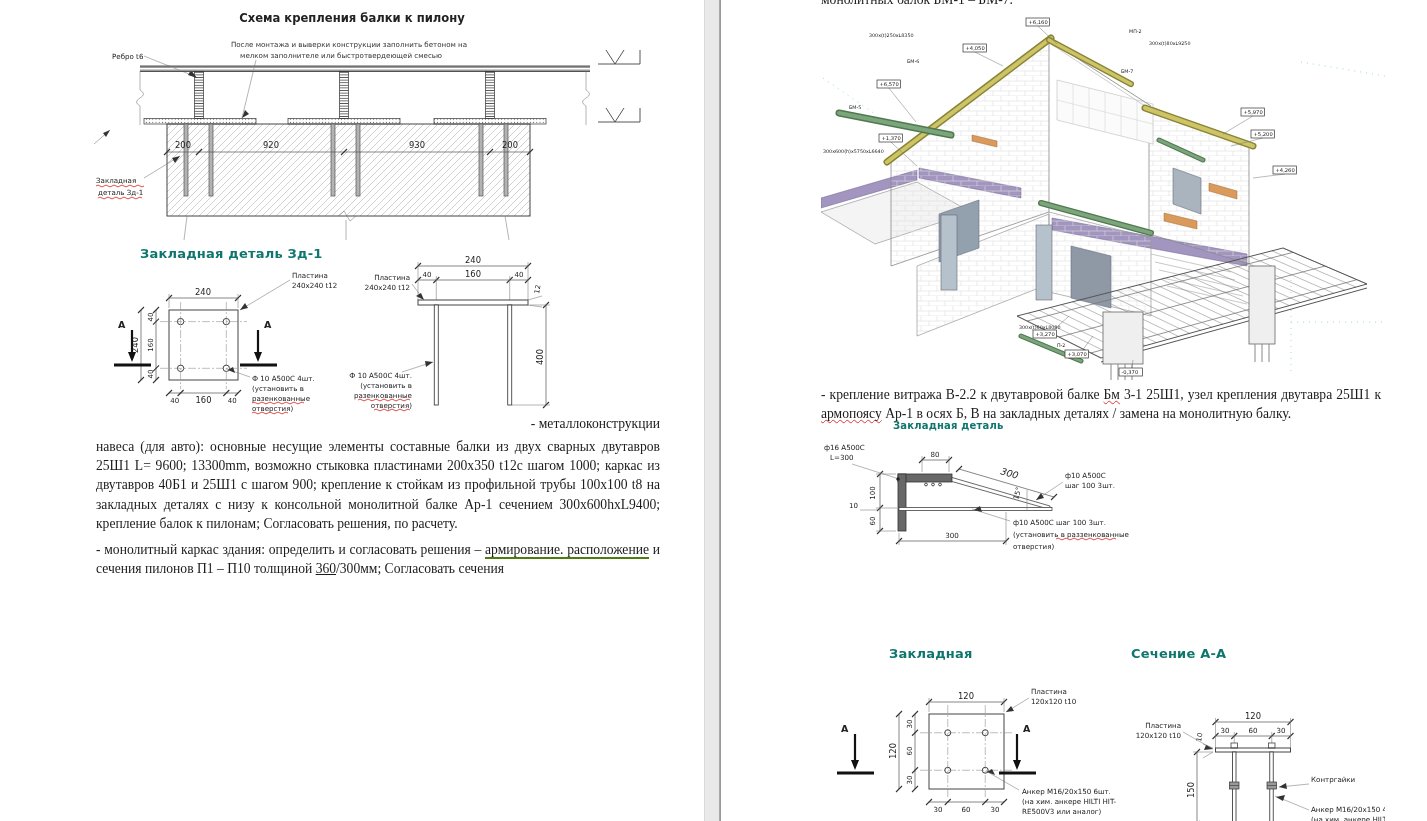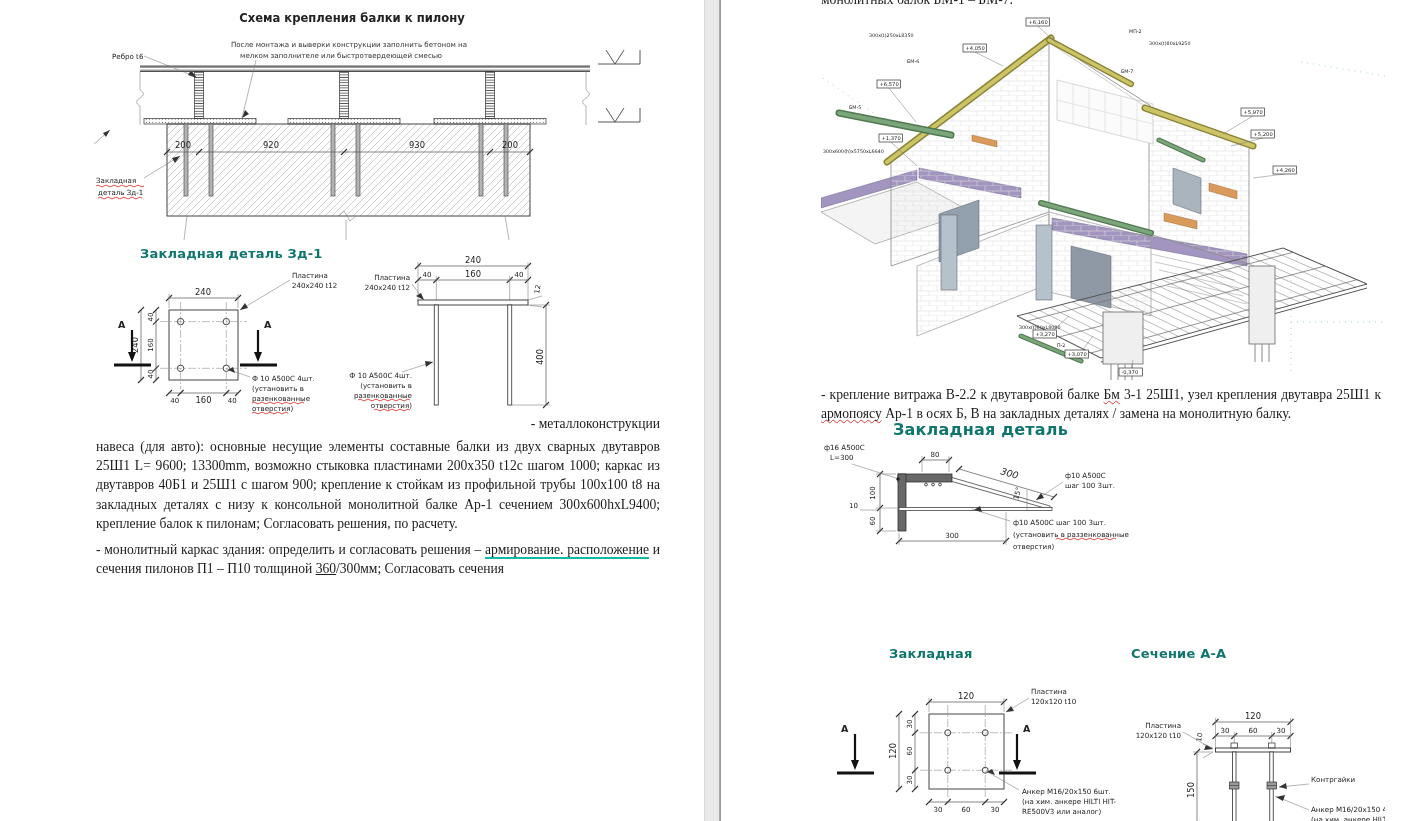--- a/index.html
+++ b/index.html
@@ -6,21 +6,21 @@
   body{width:1427px;height:821px;background:#9a9a9a;position:relative;overflow:hidden;
        font-family:"Liberation Serif",serif;}
   .page{position:absolute;top:0;height:821px;background:#fff;overflow:hidden;}
   #page-left{left:0;width:704px;}
   #divider{position:absolute;left:704px;top:0;width:16px;height:821px;background:#e9e9e9;
            border-left:1px solid #d9d9d9;border-right:1px solid #a9a9a9;box-sizing:border-box;}
   #page-right{left:721px;width:758px;}
   .doc-text{position:absolute;color:#1b1b1b;font-size:13.6px;line-height:19.2px;text-align:justify;}
   .seg-red{text-decoration:underline;text-decoration-style:wavy;text-decoration-color:#dd3b3b;
            text-decoration-thickness:1px;text-decoration-skip-ink:none;}
-  .seg-blue{border-bottom:2px solid #14b8a6;}
+  .seg-blue{border-bottom:2px solid #4d7c0f;}
   .seg-u{text-decoration:underline;}
   .cad-head{position:absolute;font-family:"DejaVu Sans",sans-serif;font-weight:bold;
             font-size:13px;color:#0f766e;letter-spacing:.2px;}
   svg{position:absolute;}
   svg text{fill:#222;font-family:"DejaVu Sans",sans-serif;}
   .t-title{font-size:11.6px;font-weight:bold;}
   .t-note{font-size:7.1px;fill:#333;}
   .t-dim{font-size:8.4px;}
   .t-dim-s{font-size:7px;}
   .t-lbl{font-size:7.1px;}
@@ -466,21 +466,21 @@
           <text x="2" y="137" font-size="4.8" fill="#444">300х600(h)х5750хL6640</text>
         </g>
         <g>
           <text x="198" y="313" font-size="4.8" fill="#444">300х(t)60хL8080</text>
         </g>
       </g>
   </svg>
 
   <div class="doc-text" style="left:100px;top:385px;width:560px"><span>- крепление витража В-2.2 к двутавровой балке </span><span class="seg-red">Бм</span><span> 3-1 25Ш1, узел крепления двутавра 25Ш1 к </span><span class="seg-red">армопоясу</span><span> Ар-1 в осях Б, В на закладных деталях / замена на монолитную балку.</span></div>
 
-  <div class="cad-head" style="left:172px;top:420px;font-size:16px">Закладная деталь</div>
+  <div class="cad-head" style="left:172px;top:420px;font-size:10px">Закладная деталь</div>
 
   <svg style="left:101px;top:438px" width="330" height="140" viewBox="0 0 330 140">
 
     <rect x="76" y="36" width="54" height="8" fill="#686868" stroke="#333" stroke-width=".8"></rect>
     <rect x="76" y="36" width="8" height="57" fill="#686868" stroke="#333" stroke-width=".8"></rect>
     <g fill="none" stroke="#222" stroke-width=".8">
       <circle cx="104" cy="46.5" r="1.4"></circle>
         <circle cx="111" cy="46.5" r="1.4"></circle>
         <circle cx="118" cy="46.5" r="1.4"></circle>
     </g>

